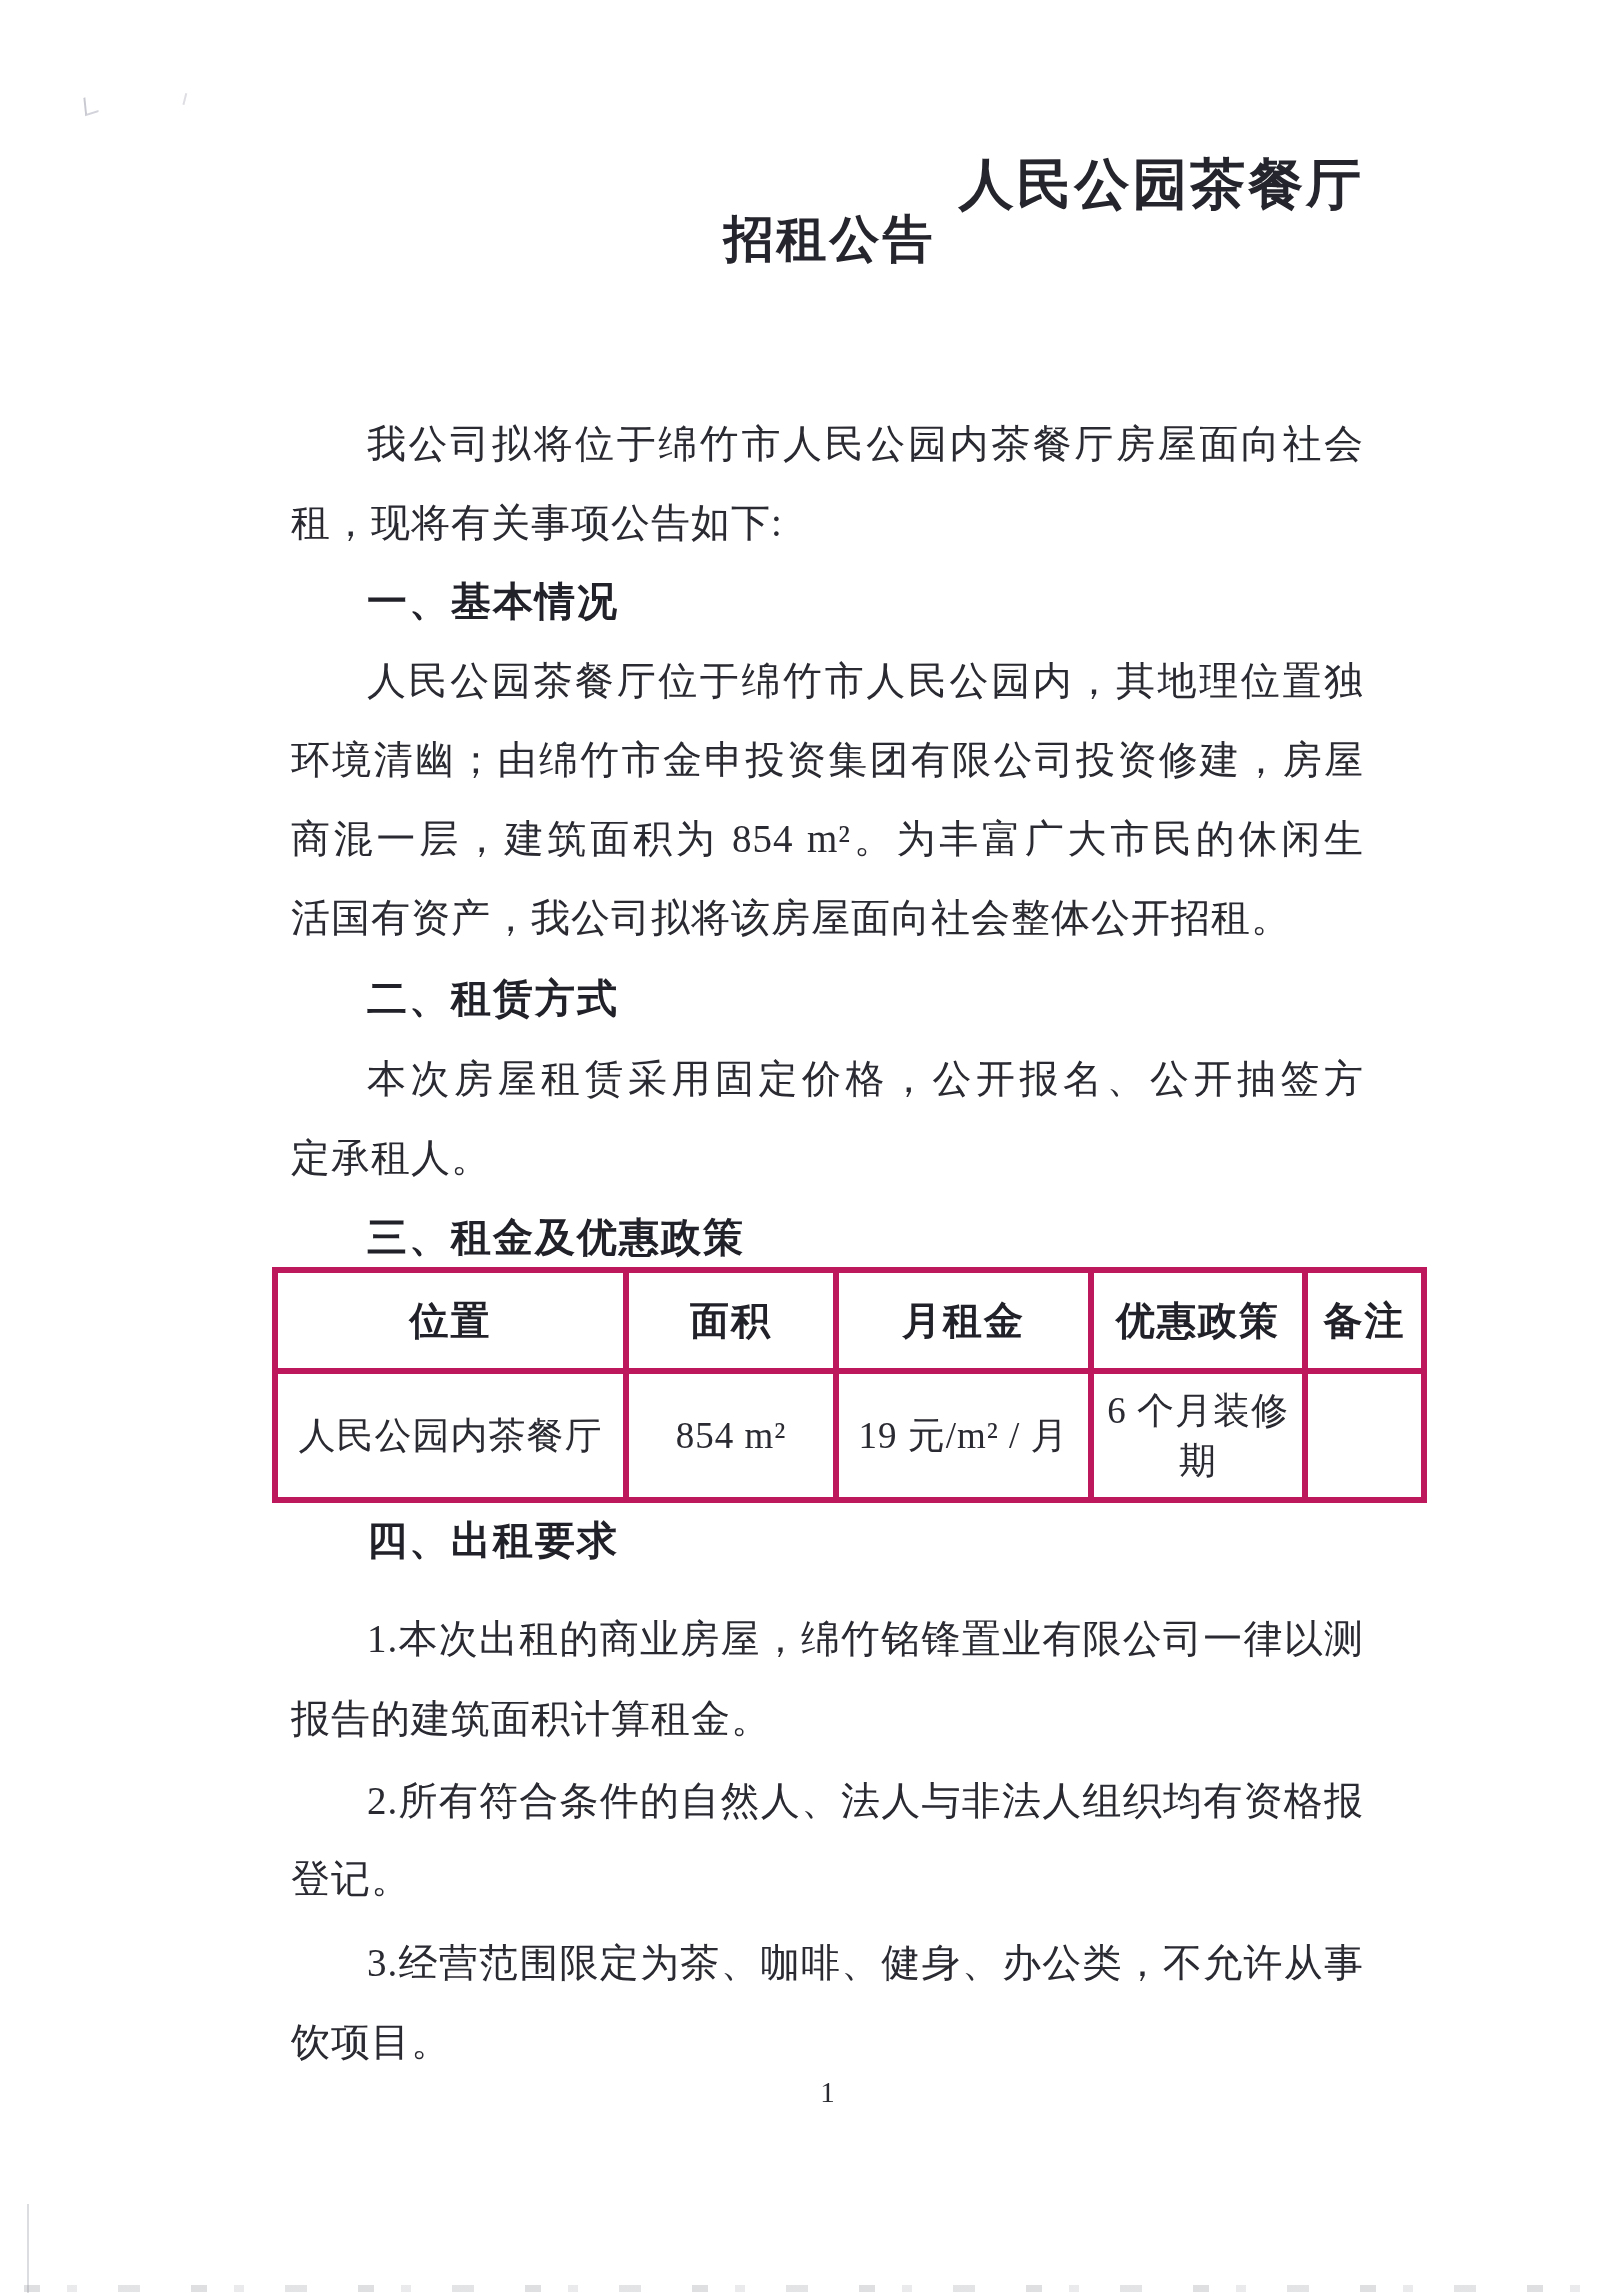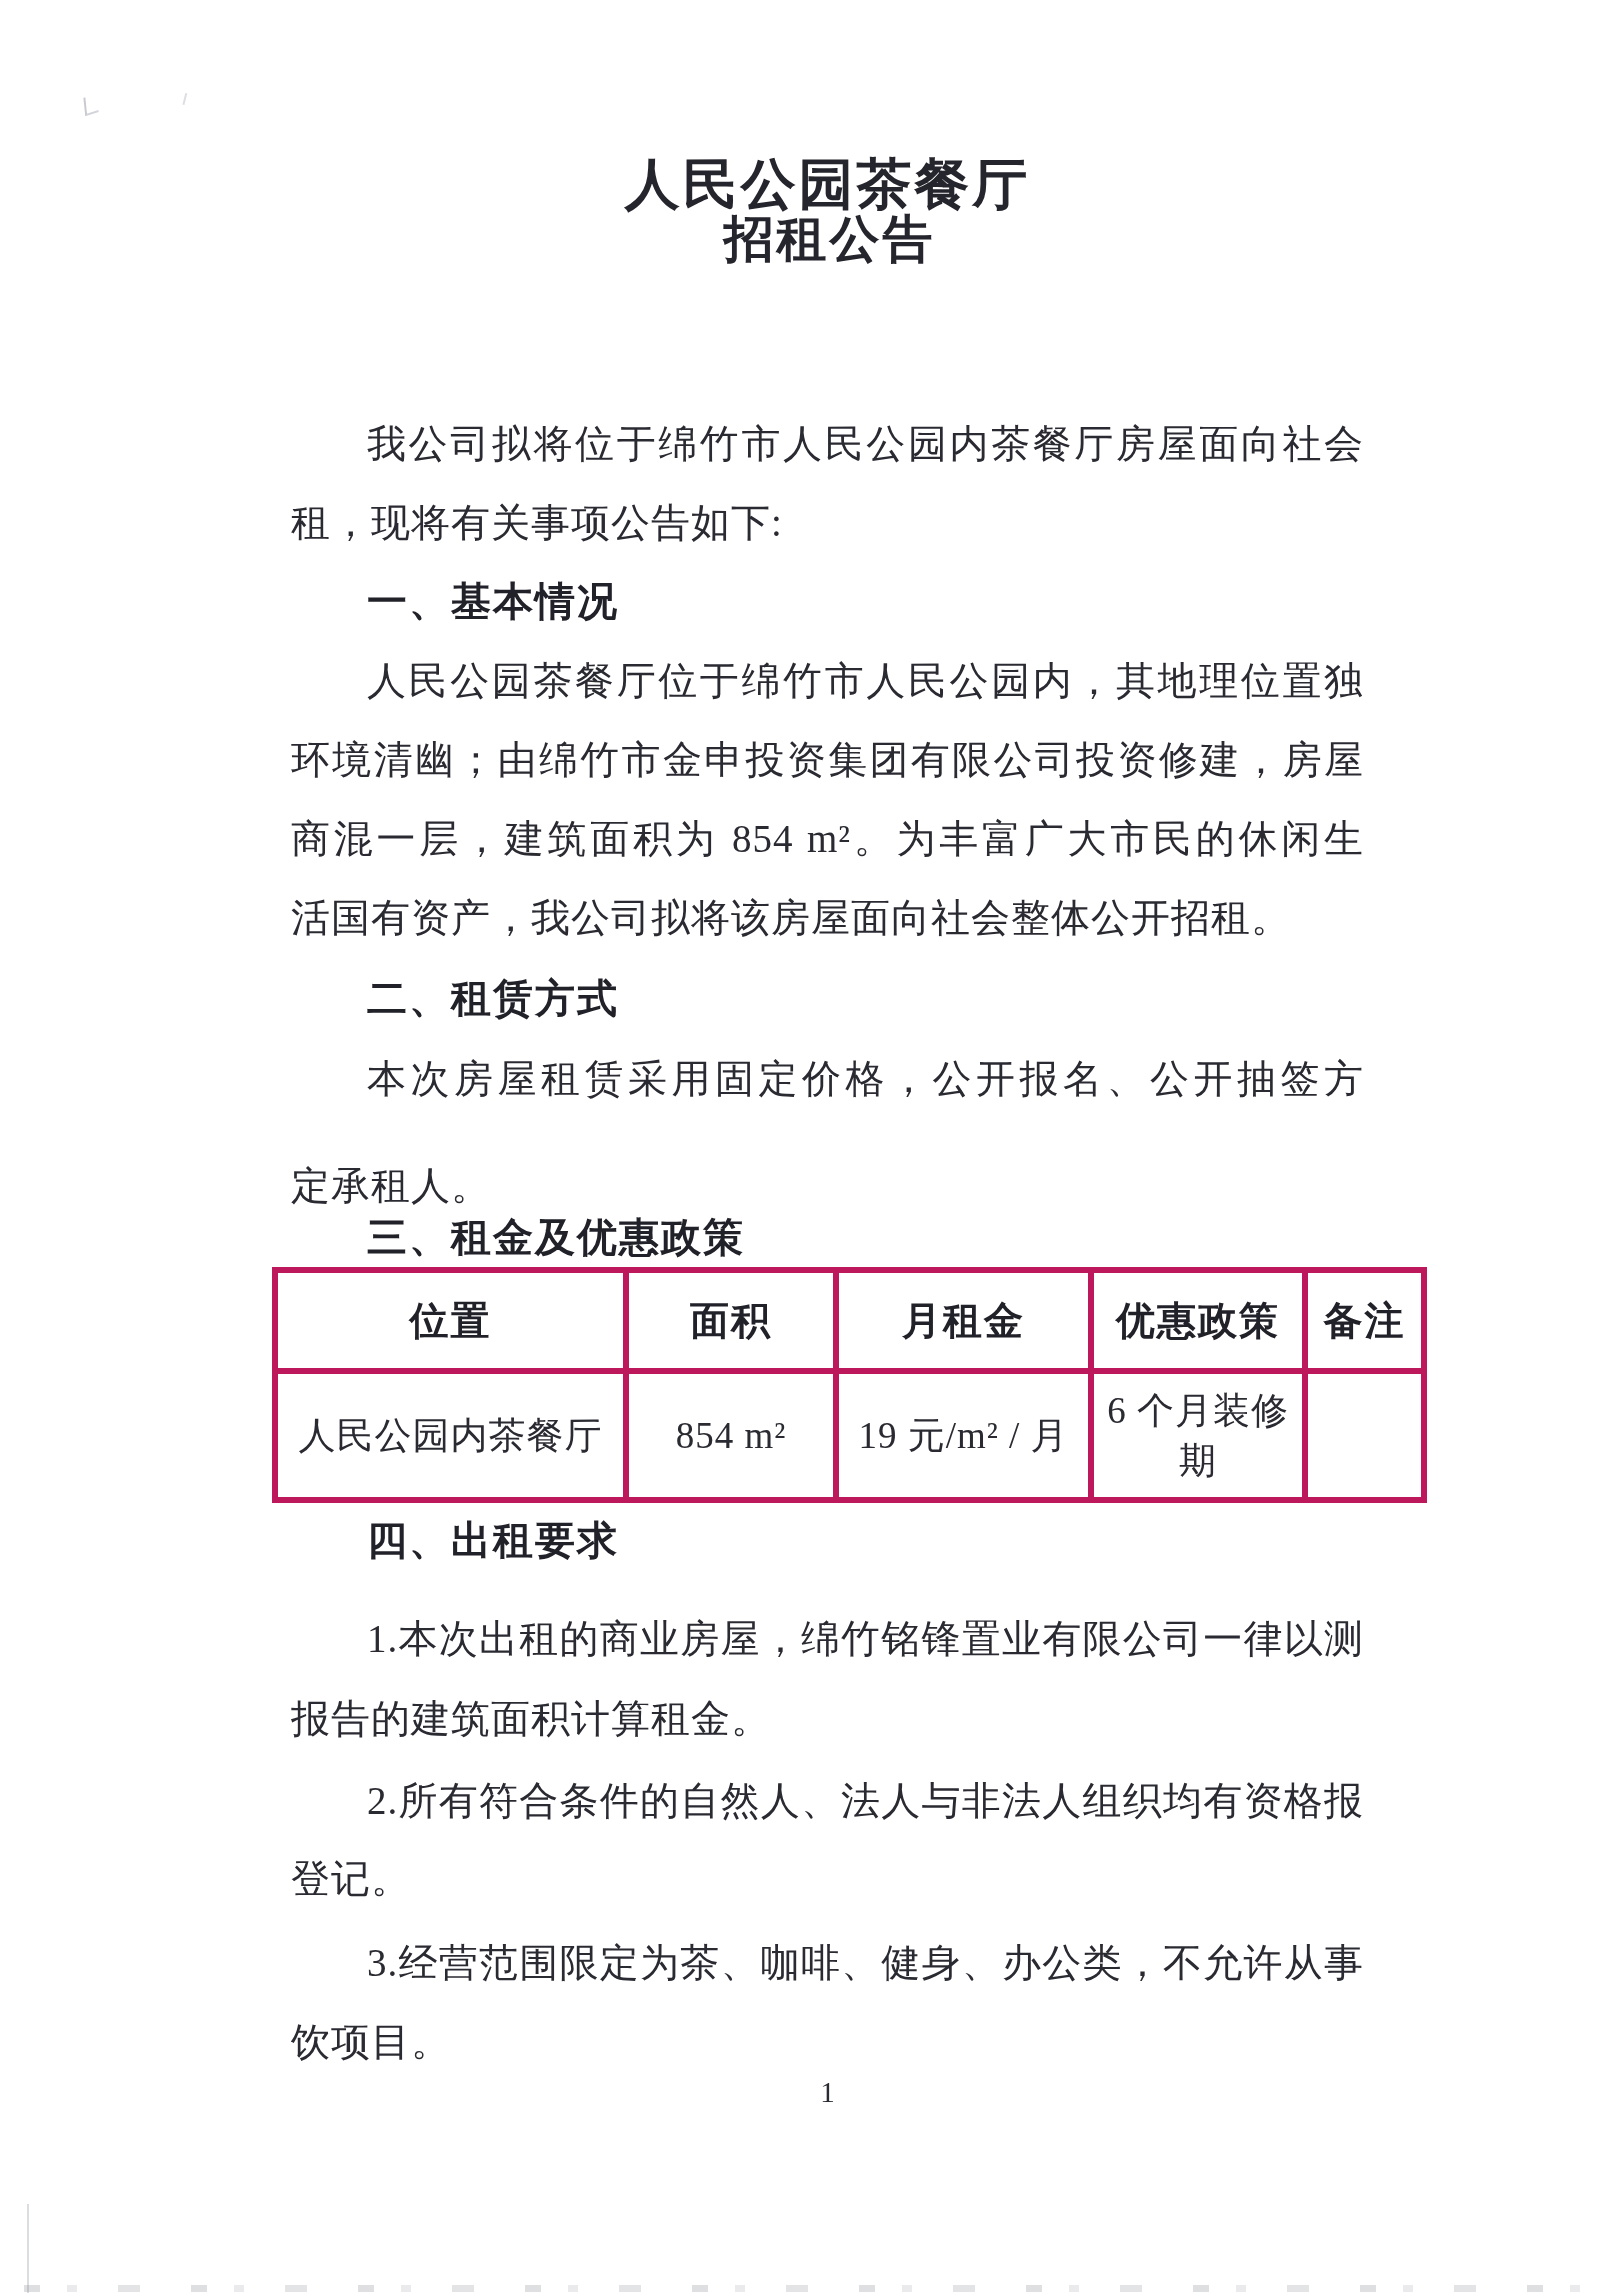--- a/index.html
+++ b/index.html
@@ -7,21 +7,21 @@
     position:relative;
     width:1621px; height:2294px;
     margin:0 auto;
     background:#ffffff;
     font-family:"Liberation Serif","DejaVu Serif",serif;
     color:#2a2a32;
     overflow:hidden;
   }
   .title {
     position:absolute; left:291px; width:1073px; top:157px;
-    margin:0; text-align:center;
+    margin:0; text-align:right;
     font-size:55px; font-weight:bold; letter-spacing:2.9px; line-height:1;
     color:#25252d;
   }
   .subtitle {
     position:absolute; left:291px; width:1073px; top:212px;
     margin:2px; text-align:center;
     font-size:50px; font-weight:bold; letter-spacing:2.9px; line-height:1;
     color:#25252d;
   }
   .line {
@@ -99,21 +99,21 @@
   <div class="line heading indent" style="top:575px">一、基本情况</div>
 
   <div class="line" style="top:497px">租，现将有关事项公告如下:</div>
   <div class="line fill indent" style="top:655px">人民公园茶餐厅位于绵竹市人民公园内，其地理位置独特，</div>
   <div class="line fill" style="top:734px">环境清幽；由绵竹市金申投资集团有限公司投资修建，房屋结构</div>
   <div class="line fill" style="top:813px">商混一层，建筑面积为 854 m²。为丰富广大市民的休闲生活，盘</div>
   <div class="line heading indent" style="top:972px">二、租赁方式</div>
 
   <div class="line" style="top:892px">活国有资产，我公司拟将该房屋面向社会整体公开招租。</div>
   <div class="line fill indent" style="top:1053px">本次房屋租赁采用固定价格，公开报名、公开抽签方式，确</div>
-  <div class="line" style="top:1160px">定承租人。</div>
+  <div class="line" style="top:1132px">定承租人。</div>
 
   <div class="line heading indent" style="top:1211px">三、租金及优惠政策</div>
 
   <table class="rent-table">
     <colgroup>
       <col style="width:351px">
         <col style="width:210px">
         <col style="width:255px">
         <col style="width:214px">
         <col style="width:119px">

